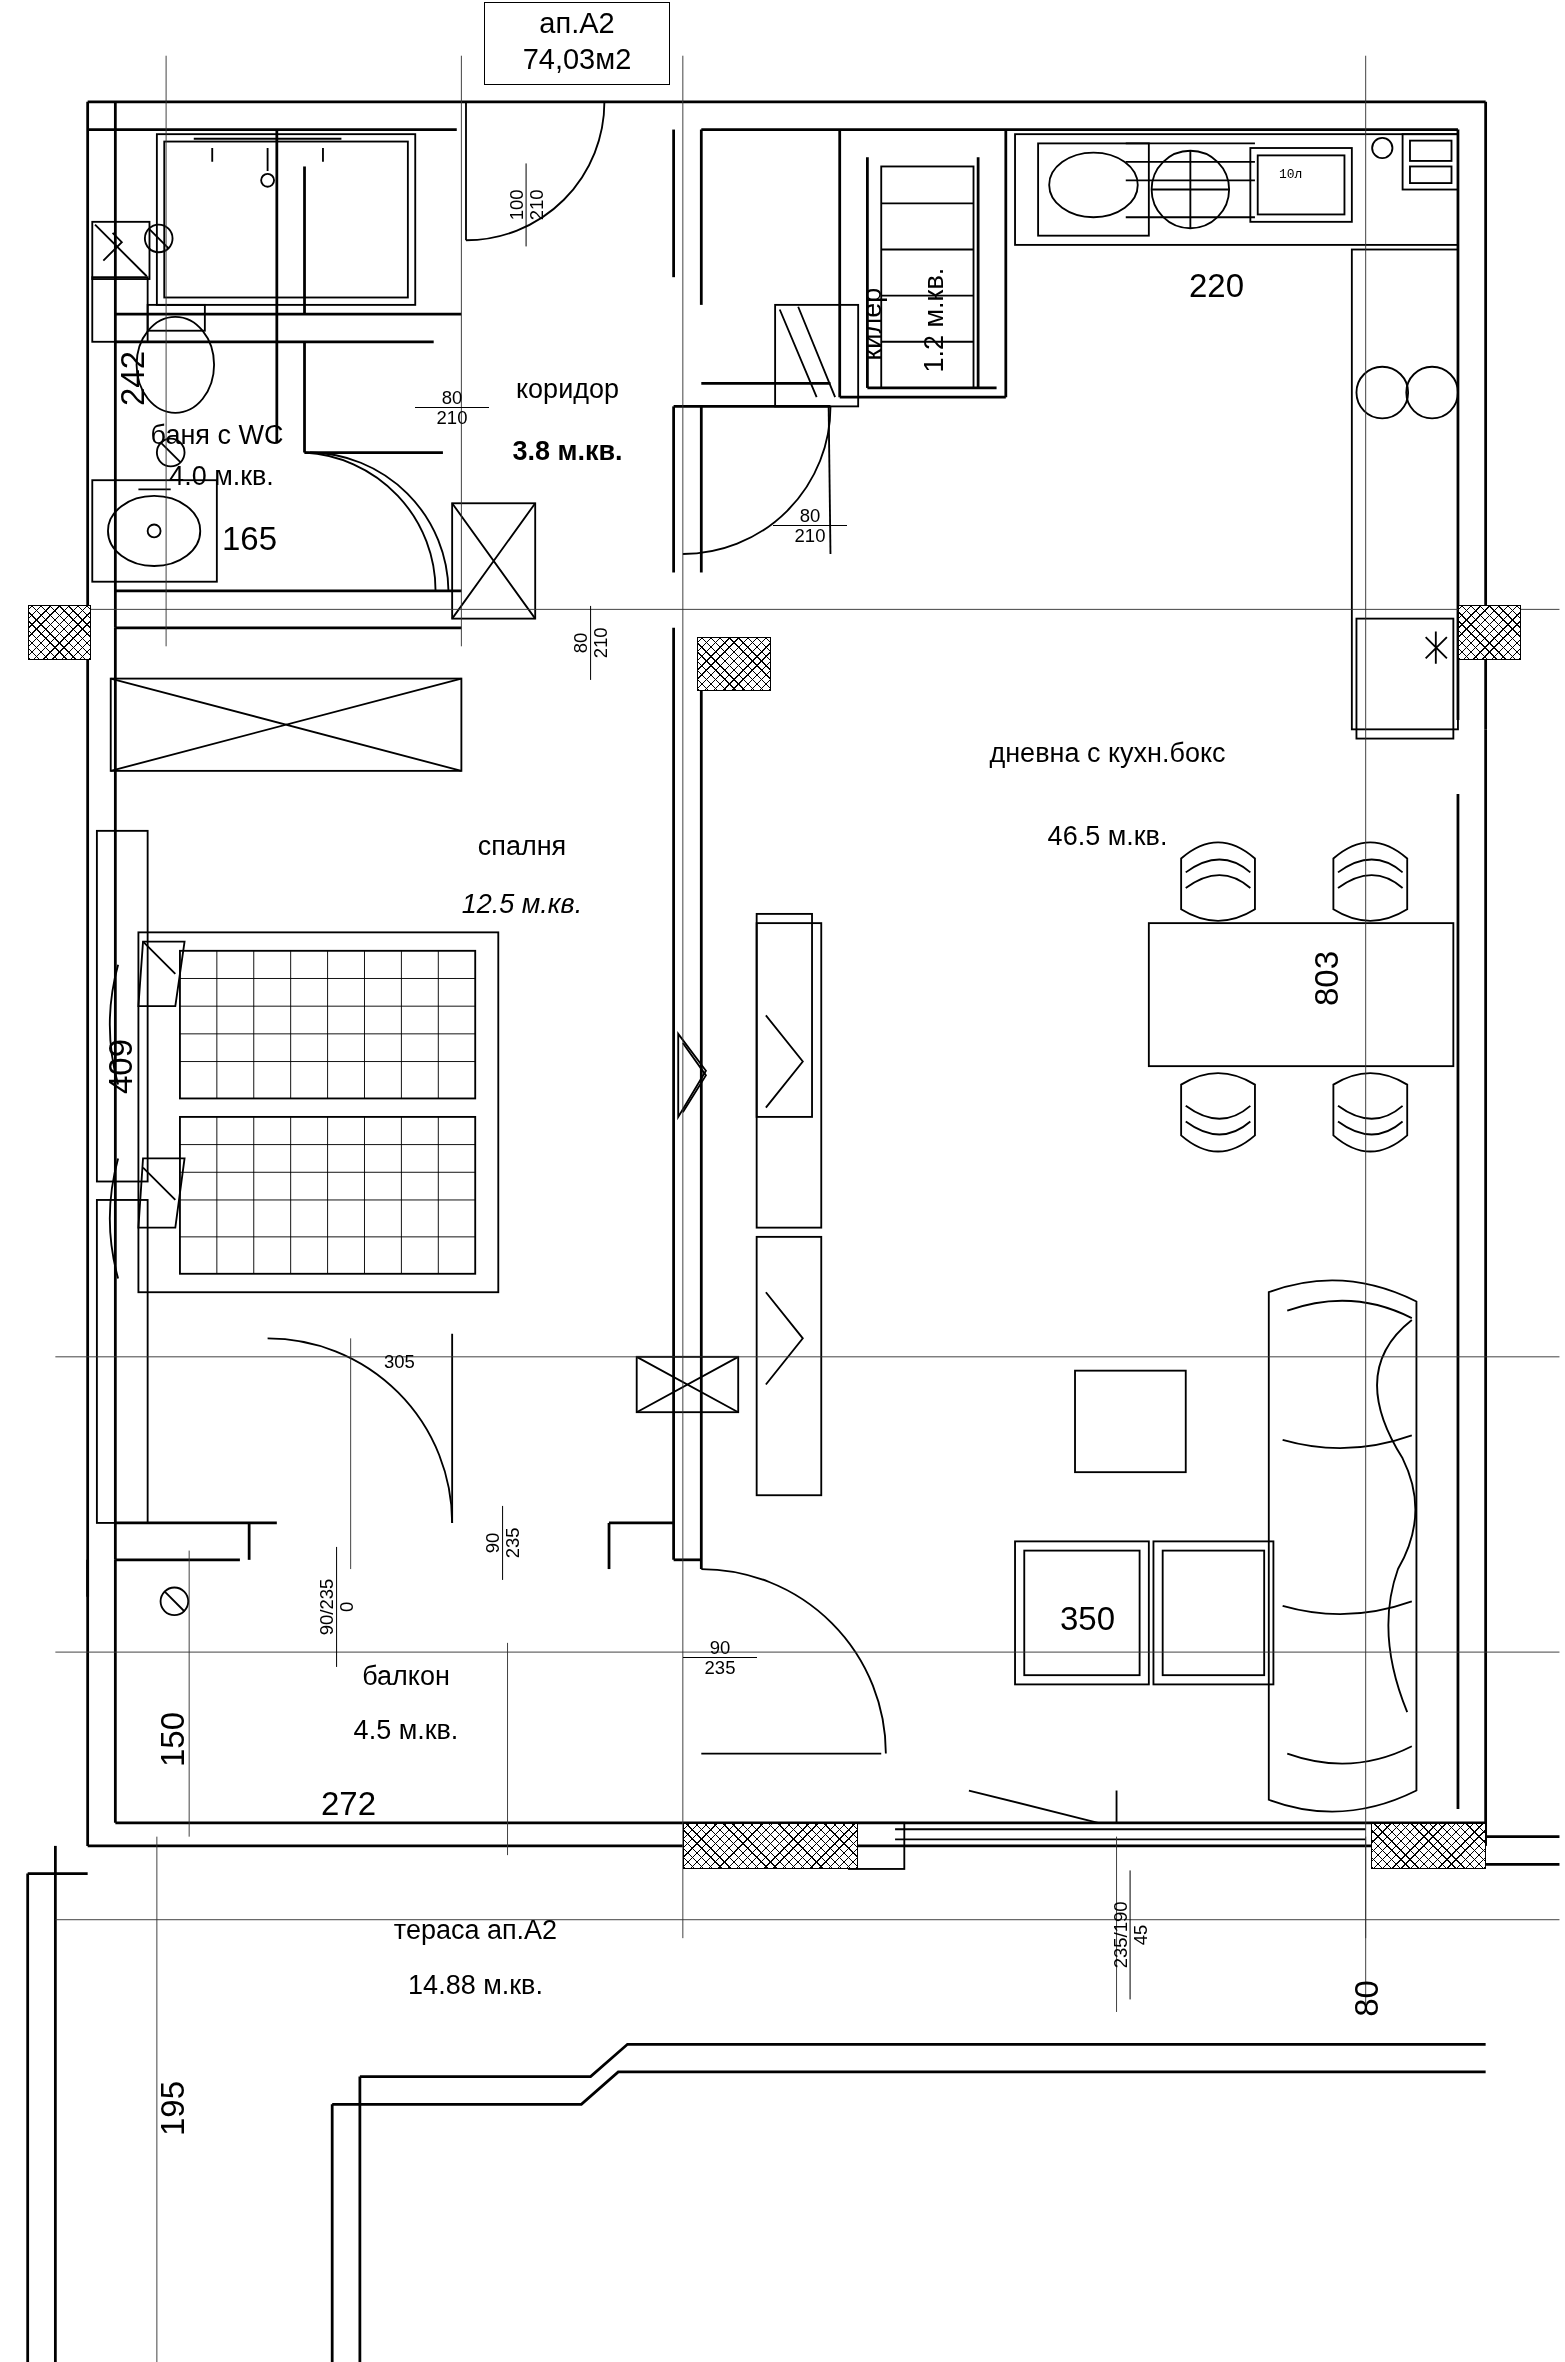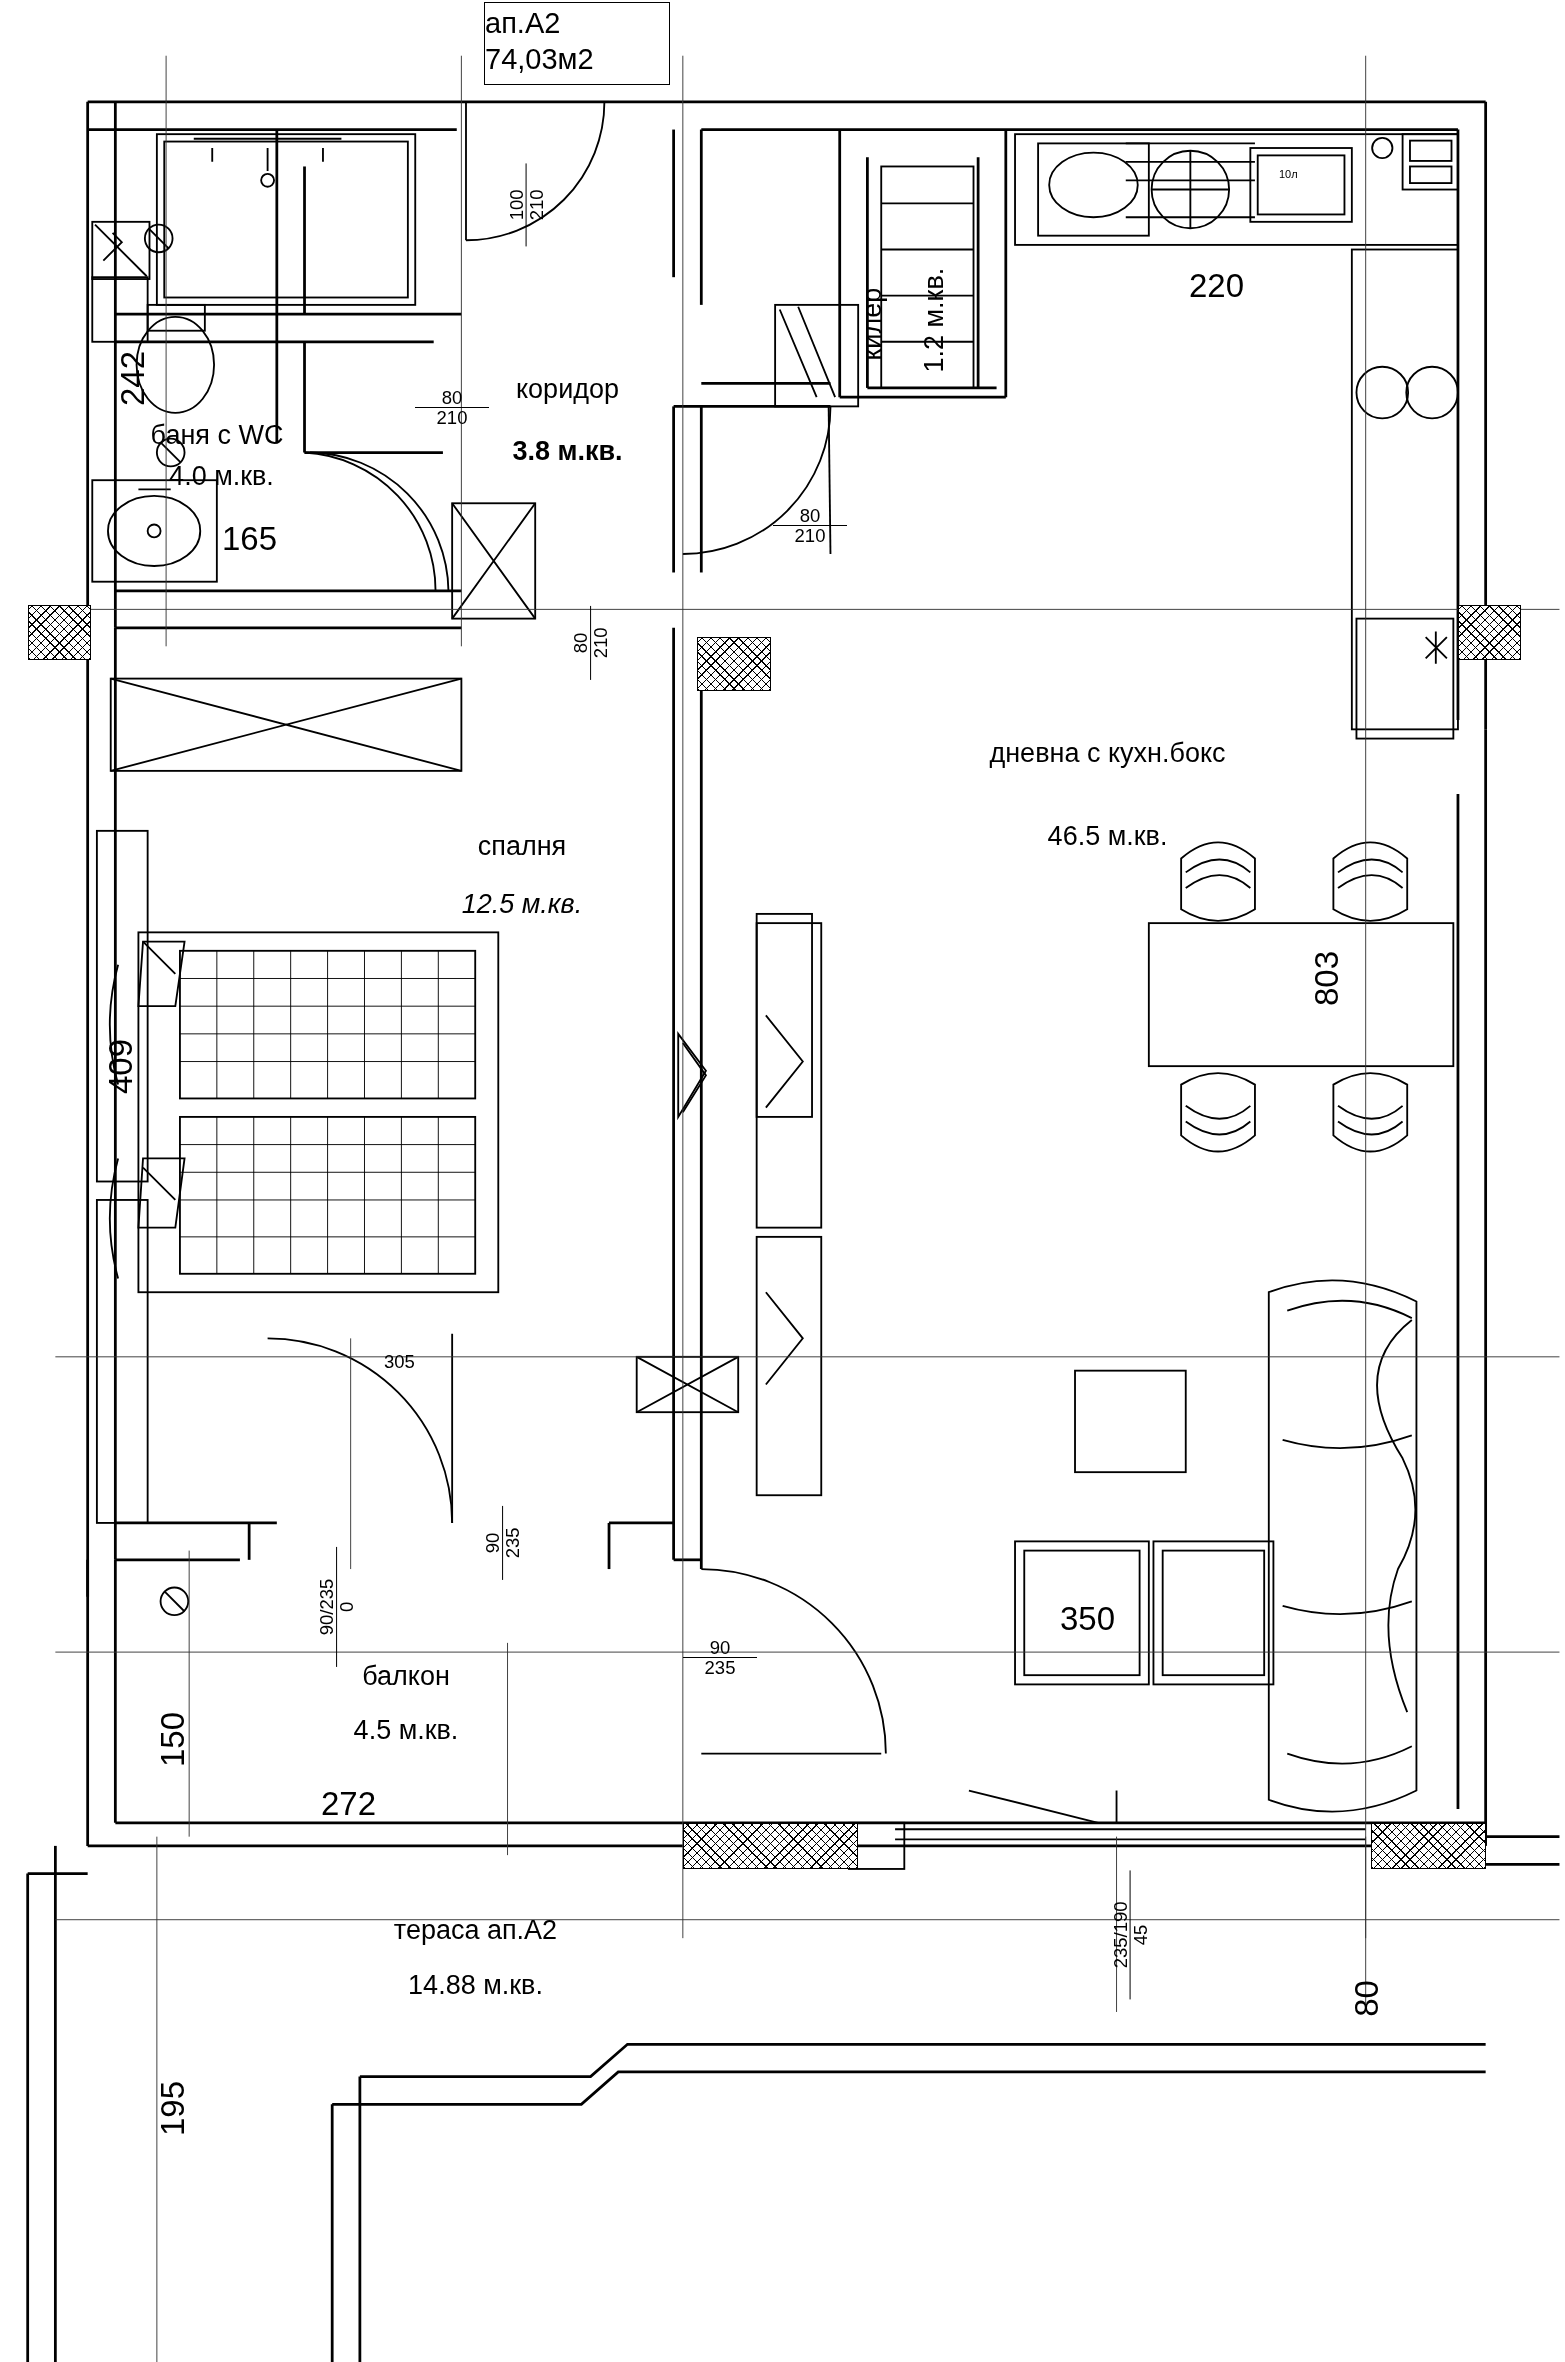--- a/index.html
+++ b/index.html
@@ -37,33 +37,35 @@
     font-size: 27px;
   }
   .dim-big {
     font-size: 33px;
     font-weight: 400;
   }
   .dim-small {
     font-size: 18.5px;
   }
   .dim-tiny {
-    font-size: 11px;
+    font-size: 13px;
+    font-family: Liberation Mono, monospace;
   }
   .rot90 {
     transform: rotate(-90deg);
   }
   .center {
     text-align: center;
   }
   .title-box {
     position: absolute;
     border: 1.8px solid #000;
     box-sizing: border-box;
     background: #fff;
+    text-align: center;
     font-size: 29px;
     line-height: 1.25;
     padding-top: 1.8px;
   }
   svg.overlay {
     position: absolute;
     left: 0;
     top: 0;
     width: 1565px;
     height: 2363px;

